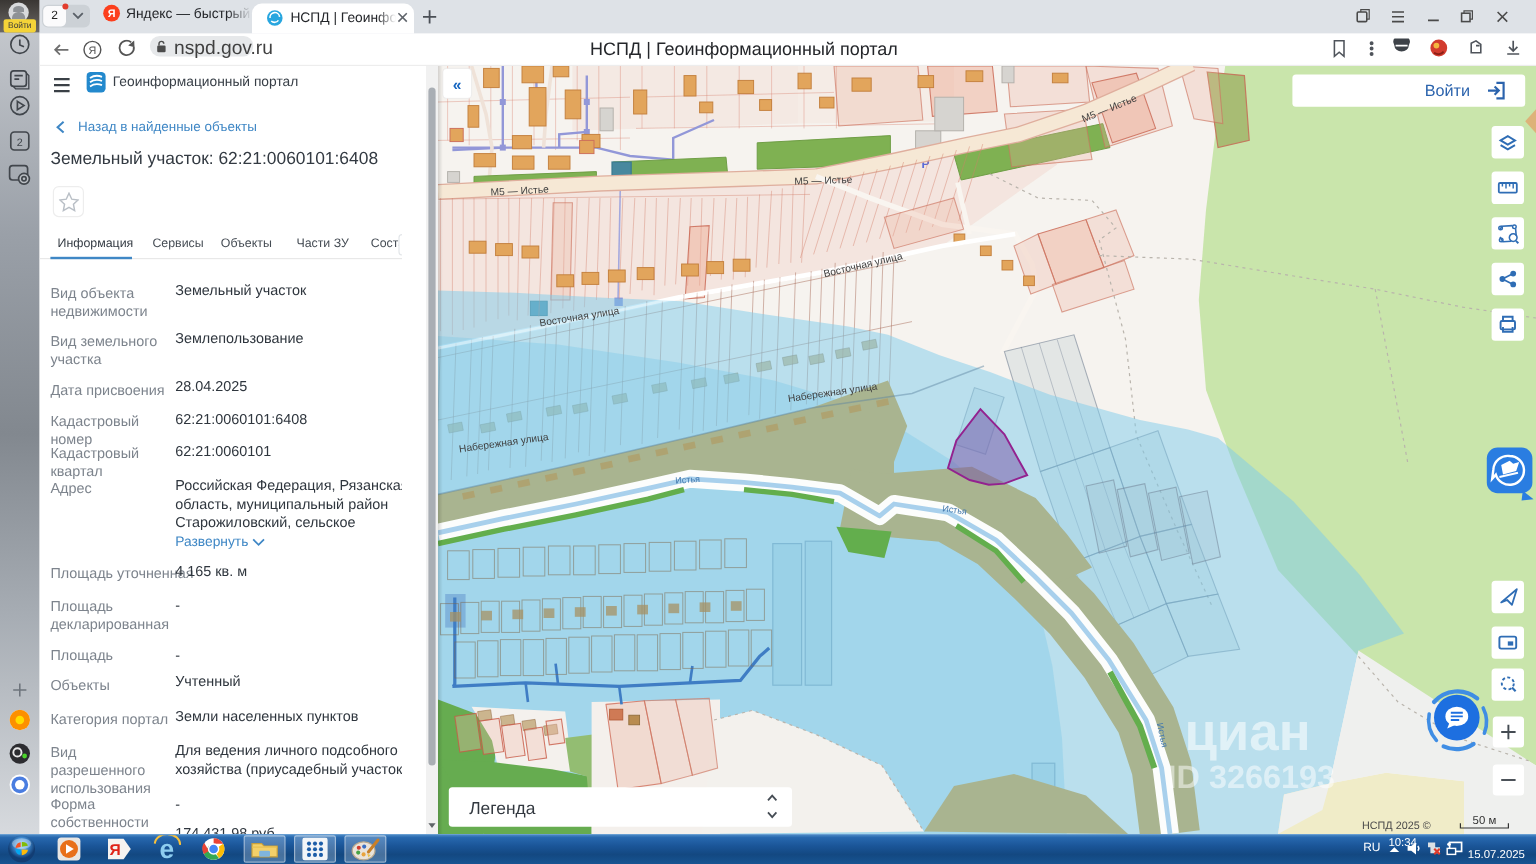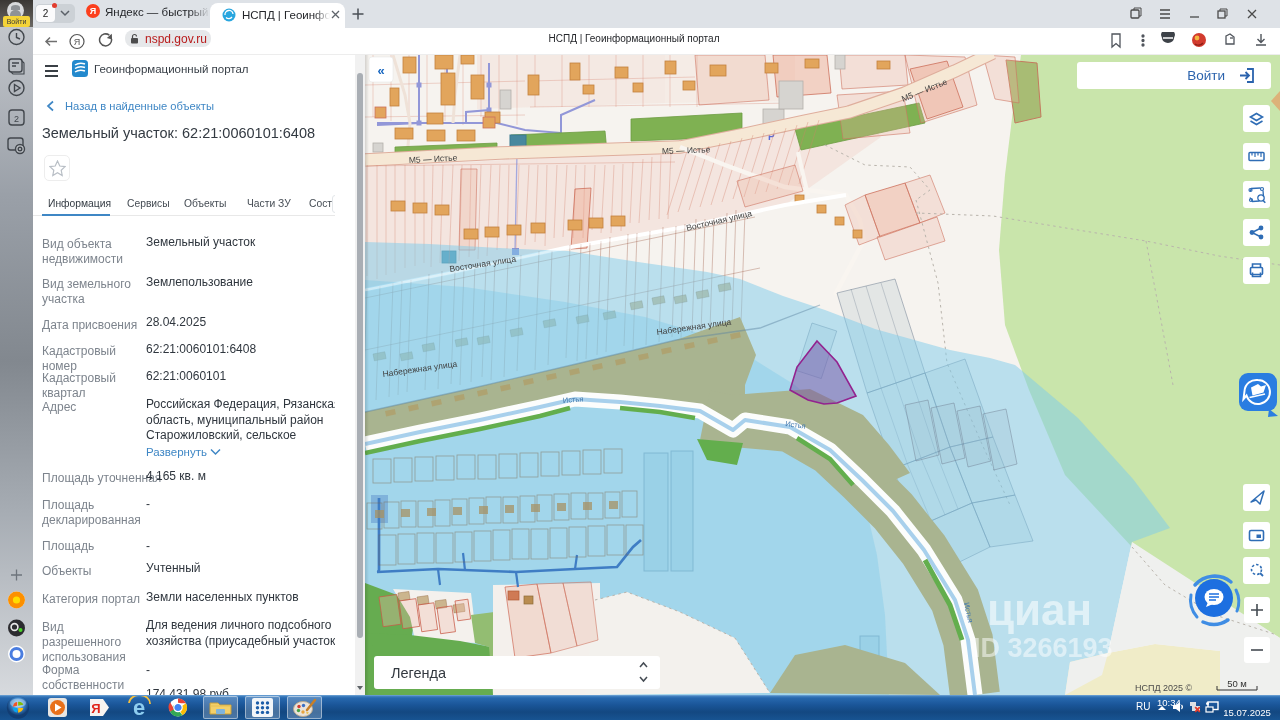--- a/index.html
+++ b/index.html
@@ -103,22 +103,22 @@
   <circle cx="36" cy="8.5" r="7" stroke="#555" fill="none" stroke-width="1.2"></circle>
         <text x="36" y="12" font-size="9" fill="#555" text-anchor="middle">Я</text>
   <path d="M 70.5,6 a 6,6 0 1 1 -2.2,-3.8" stroke="#555" stroke-width="1.5" fill="none"></path>
         <path d="M 70.8,0.8 l 0.3,5.6 -5.3,-1.5 z" fill="#555"></path>
  </svg>
  <div class="abs" style="left:92px;top:2px;width:86px;height:17px;background:#e6e8ea;border-radius:8px"></div>
  <svg class="abs" style="left:96px;top:5px" width="12" height="12">
         <rect x="2" y="5" width="7" height="5.5" rx="1" fill="#4c4c4c"></rect>
         <path d="M 3.5,5 l 0,-1.5 a 2,2 0 0 1 4,0" stroke="#4c4c4c" stroke-width="1.2" fill="none"></path>
       </svg>
- <div class="abs" style="left:112px;top:4px;font-size:12px;color:#b91c1c">nspd.gov.ru</div>
- <div class="abs" style="left:411px;top:4.5px;width:380px;font-size:10px;color:#24262a;text-align:center">НСПД | Геоинформационный портал</div>
+ <div class="abs" style="left:112px;top:4px;font-size:16px;color:#404040">nspd.gov.ru</div>
+ <div class="abs" style="left:397px;top:4.5px;width:380px;font-size:15px;color:#24262a;text-align:center">НСПД | Геоинформационный портал</div>
  <svg class="abs" style="left:1073px;top:4px" width="170" height="18">
   <g stroke="#4f545b" stroke-width="1.3" fill="none">
    <path d="M 6,2 l 8,0 0,13 -4,-3.5 -4,3.5 z"></path>
    <circle cx="37" cy="4" r="1" fill="#4f545b"></circle>
           <circle cx="37" cy="8.5" r="1" fill="#4f545b"></circle>
           <circle cx="37" cy="13" r="1" fill="#4f545b"></circle>
   </g>
   <path d="M 55,3 a 7,6 0 0 1 14,0 l -1,3 a 6,5 0 0 1 -12,0 z" fill="#3d4248"></path>
         <path d="M 57,6 l 10,0" stroke="#fff" stroke-width="1.5"></path>
   <circle cx="93" cy="8" r="7" fill="#d23b2e"></circle>

